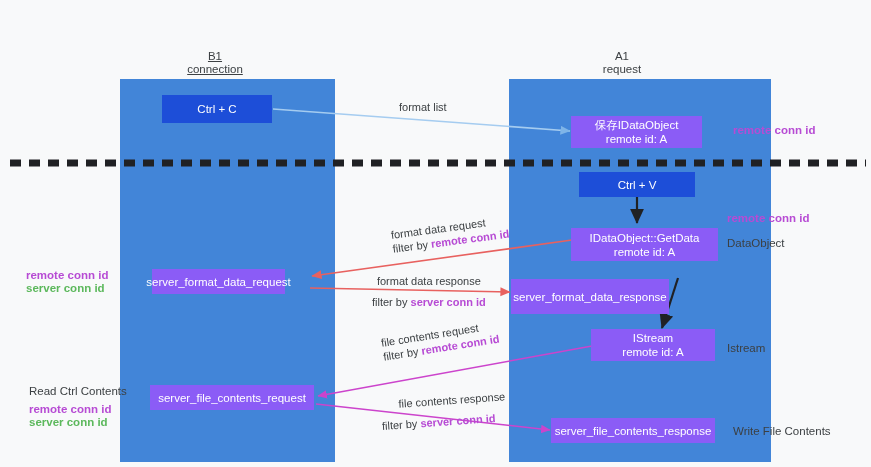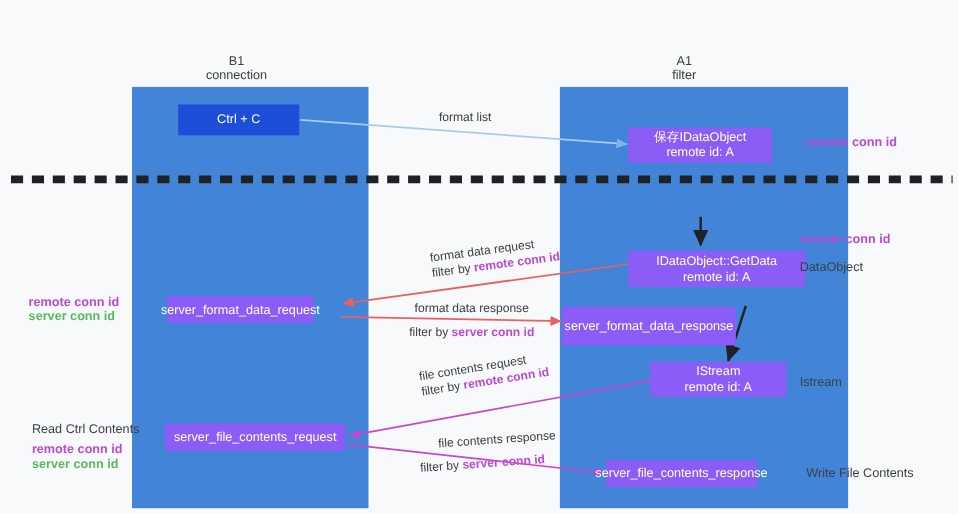--- a/index.html
+++ b/index.html
@@ -86,24 +86,24 @@
     width: 871px; height: 467px;
     pointer-events: none;
   }
 </style>
 </head>
 <body>
 
 <div id="stage">
 
 
-  <div class="abs col-header" style="left:155px; top:50px; width:120px;">B1
+  <div class="abs col-header" style="left:155px; top:50px; width:120px;text-decoration:underline;">B1
 connection</div>
   <div class="abs col-header" style="left:562px; top:50px; width:120px;">A1
-filter</div>
+request</div>
 
   <div class="abs lane" style="left:120px; top:79px; width:215px; height:383px;"></div>
   <div class="abs lane" style="left:509px; top:79px; width:262px; height:383px;"></div>
 
   <svg id="wires" viewBox="0 0 871 467">
     <defs>
       <marker id="ah-blue" markerWidth="7" markerHeight="7" refX="6" refY="3.2" orient="auto">
         <path d="M0,0.4 L6.4,3.2 L0,6 Z" fill="#7fb5e8"></path>
       </marker>
       <marker id="ah-red" markerWidth="7" markerHeight="7" refX="6" refY="3.2" orient="auto">
@@ -132,34 +132,35 @@
     <line x1="316" y1="404" x2="550" y2="430" stroke="#cc44cc" stroke-width="1.5" marker-end="url(#ah-magenta)"></line>
 
     <line x1="10" y1="163" x2="866" y2="163" stroke="#202124" stroke-width="7" stroke-dasharray="11 8"></line>
   </svg>
 
   <div class="abs nodebox green" style="left:162px; top:95px; width:110px; height:28px;">Ctrl + C</div>
 
   <div class="abs nodebox orange" style="left:571px; top:116px; width:131px; height:32px;">保存IDataObject
 remote id: A</div>
 
+  <div class="abs nodebox green" style="left:579px; top:172px; width:116px; height:25px;">Ctrl + V</div>
 
-  <div class="abs nodebox orange" style="left:571px; top:228px; width:161px; height:33px;">IDataObject::GetData
+  <div class="abs nodebox orange" style="left:571px; top:228px; width:147px; height:33px;">IDataObject::GetData
 remote id: A</div>
 
   <div class="abs nodebox orange" style="left:152px; top:269px; width:133px; height:25px;">server_format_data_request</div>
 
   <div class="abs nodebox orange" style="left:511px; top:279px; width:158px; height:35px;">server_format_data_response</div>
 
   <div class="abs nodebox orange" style="left:591px; top:329px; width:124px; height:32px;">IStream
 remote id: A</div>
 
   <div class="abs nodebox orange" style="left:150px; top:385px; width:164px; height:25px;">server_file_contents_request</div>
 
-  <div class="abs nodebox orange" style="left:551px; top:418px; width:137px; height:25px;">server_file_contents_response</div>
+  <div class="abs nodebox orange" style="left:551px; top:418px; width:164px; height:25px;">server_file_contents_response</div>
 
   <div class="abs arrowlabel" style="left:399px; top:100px;">format list</div>
 
   <div class="abs" style="left:390px; top:228px; transform: rotate(-7.5deg); transform-origin: left top;">
     <div class="arrowlabel">format data request</div>
     <div class="arrowlabel"><span>filter by </span><span class="purple">remote conn id</span></div>
   </div>
 
   <div class="abs" style="left:372px; top:274px;text-align:center;">
     <div class="arrowlabel" style="margin-bottom:7px;">format data response</div>

